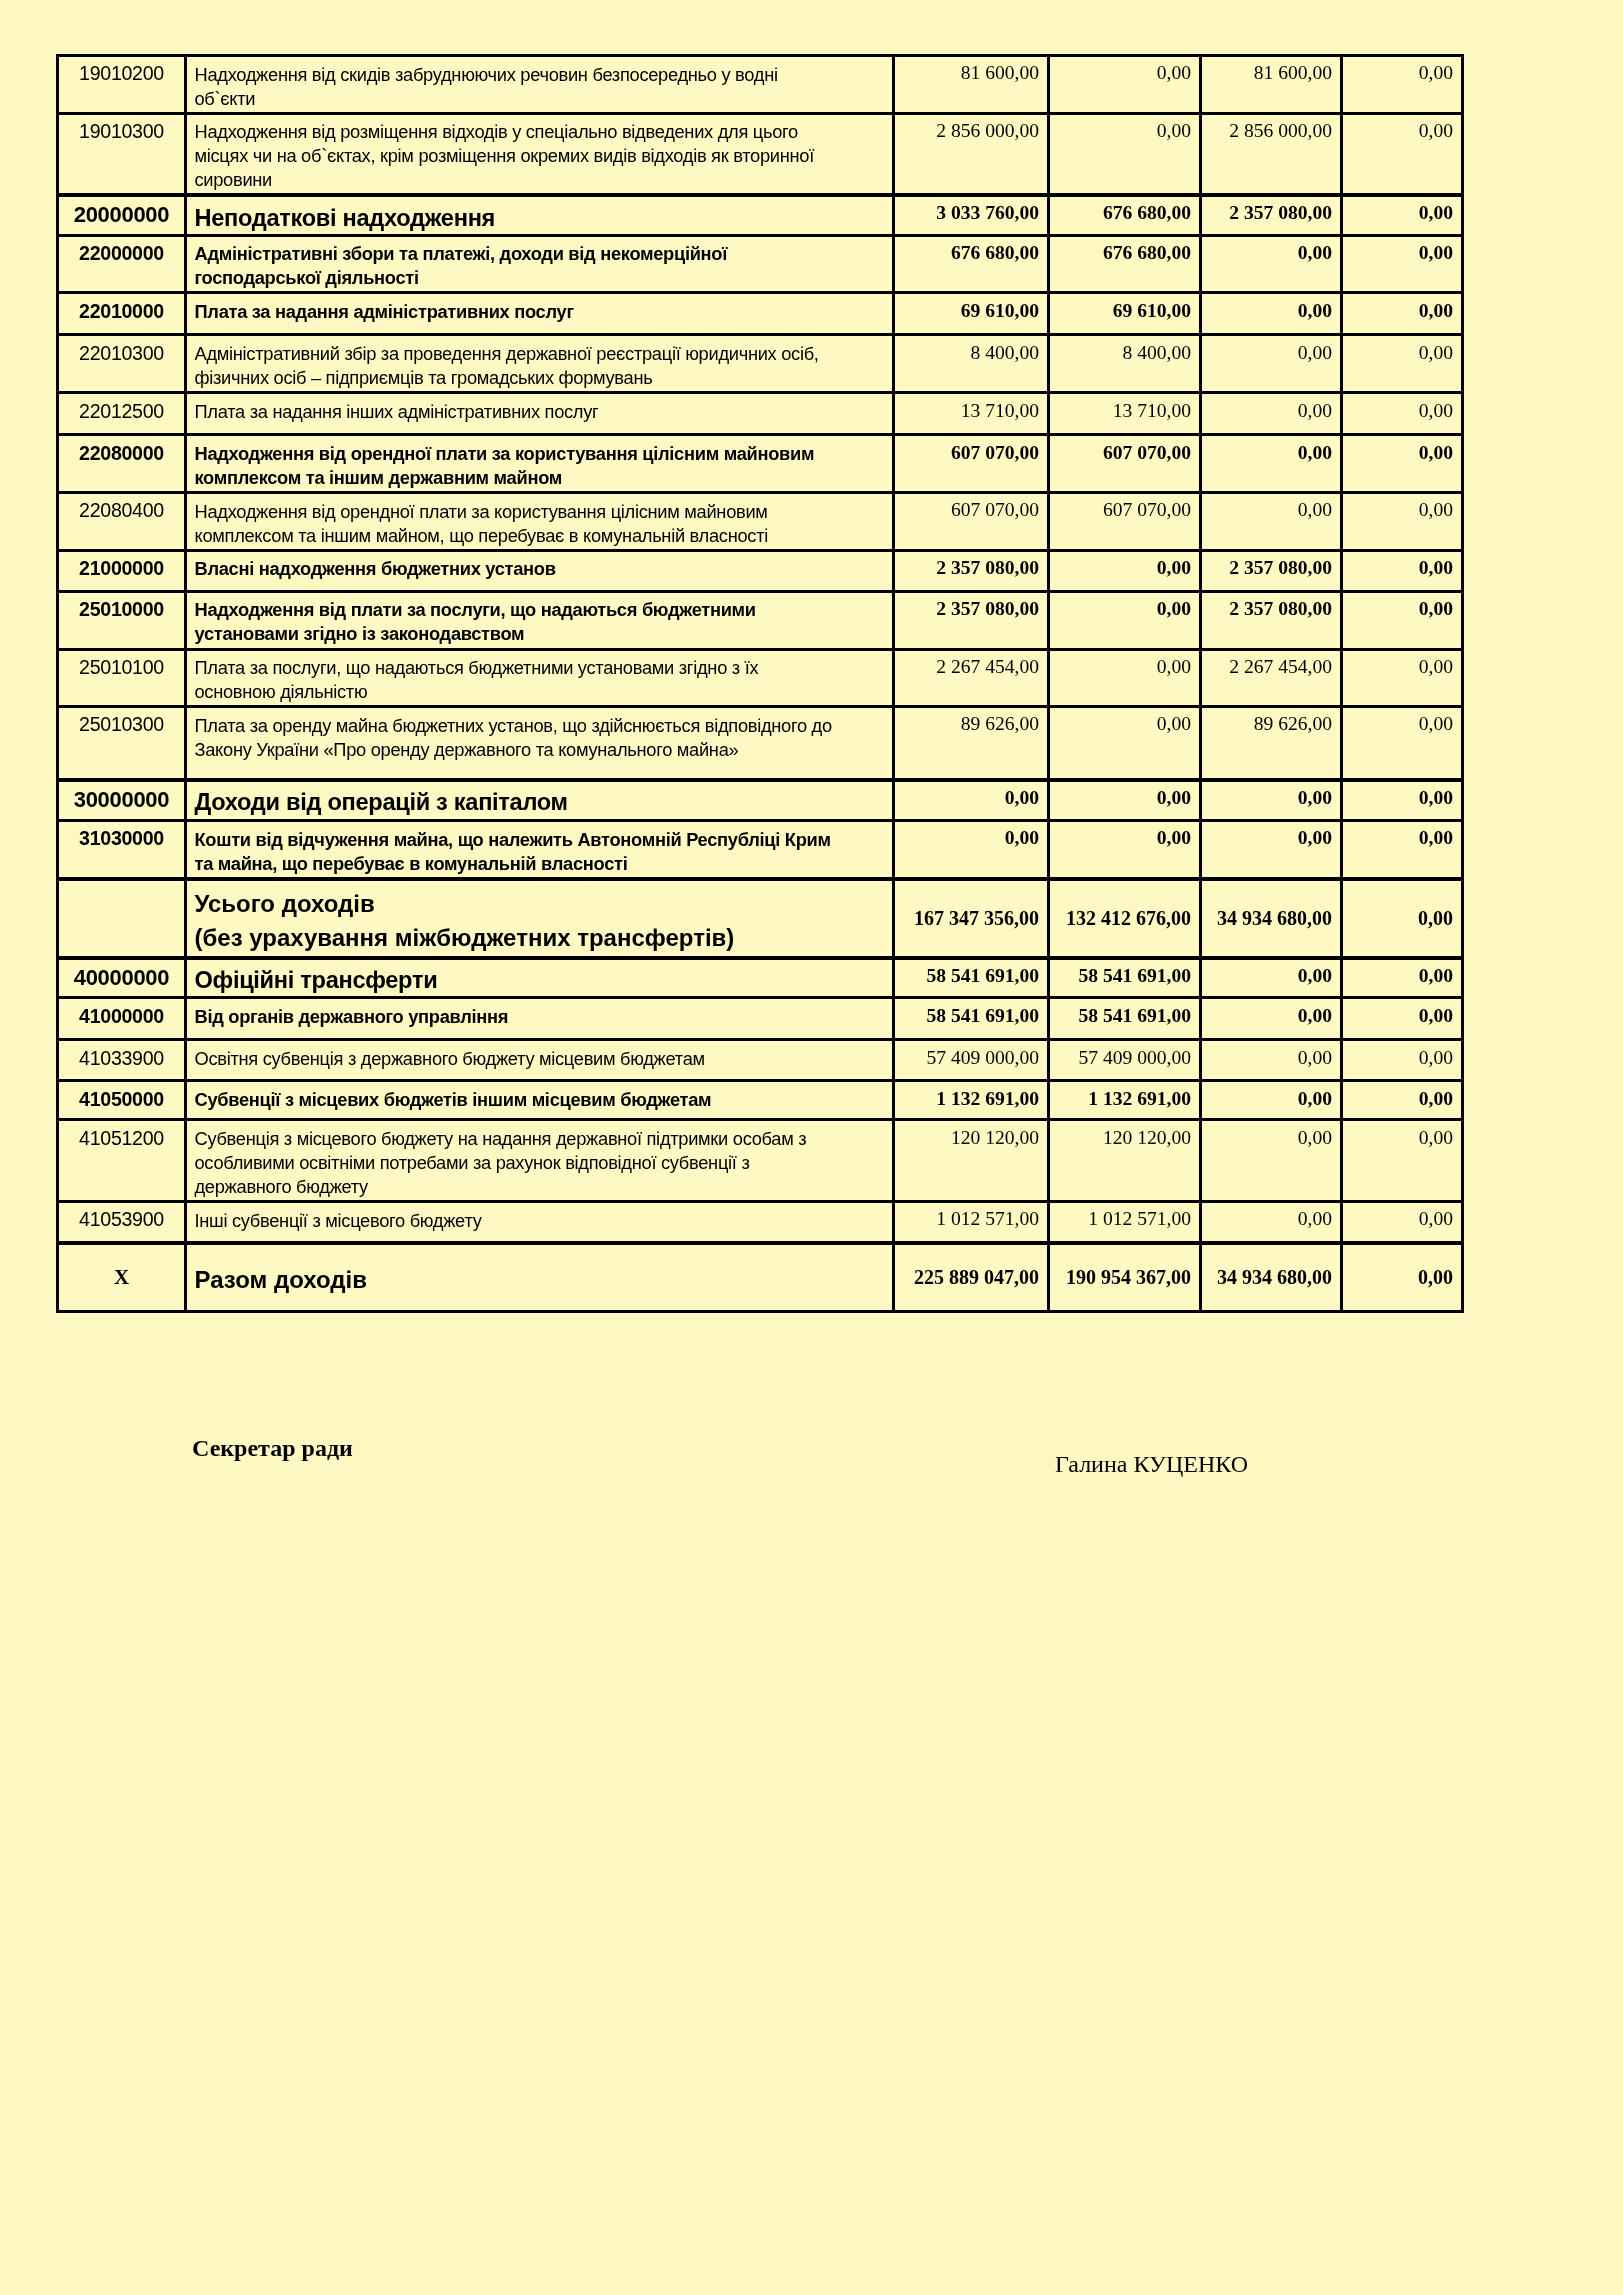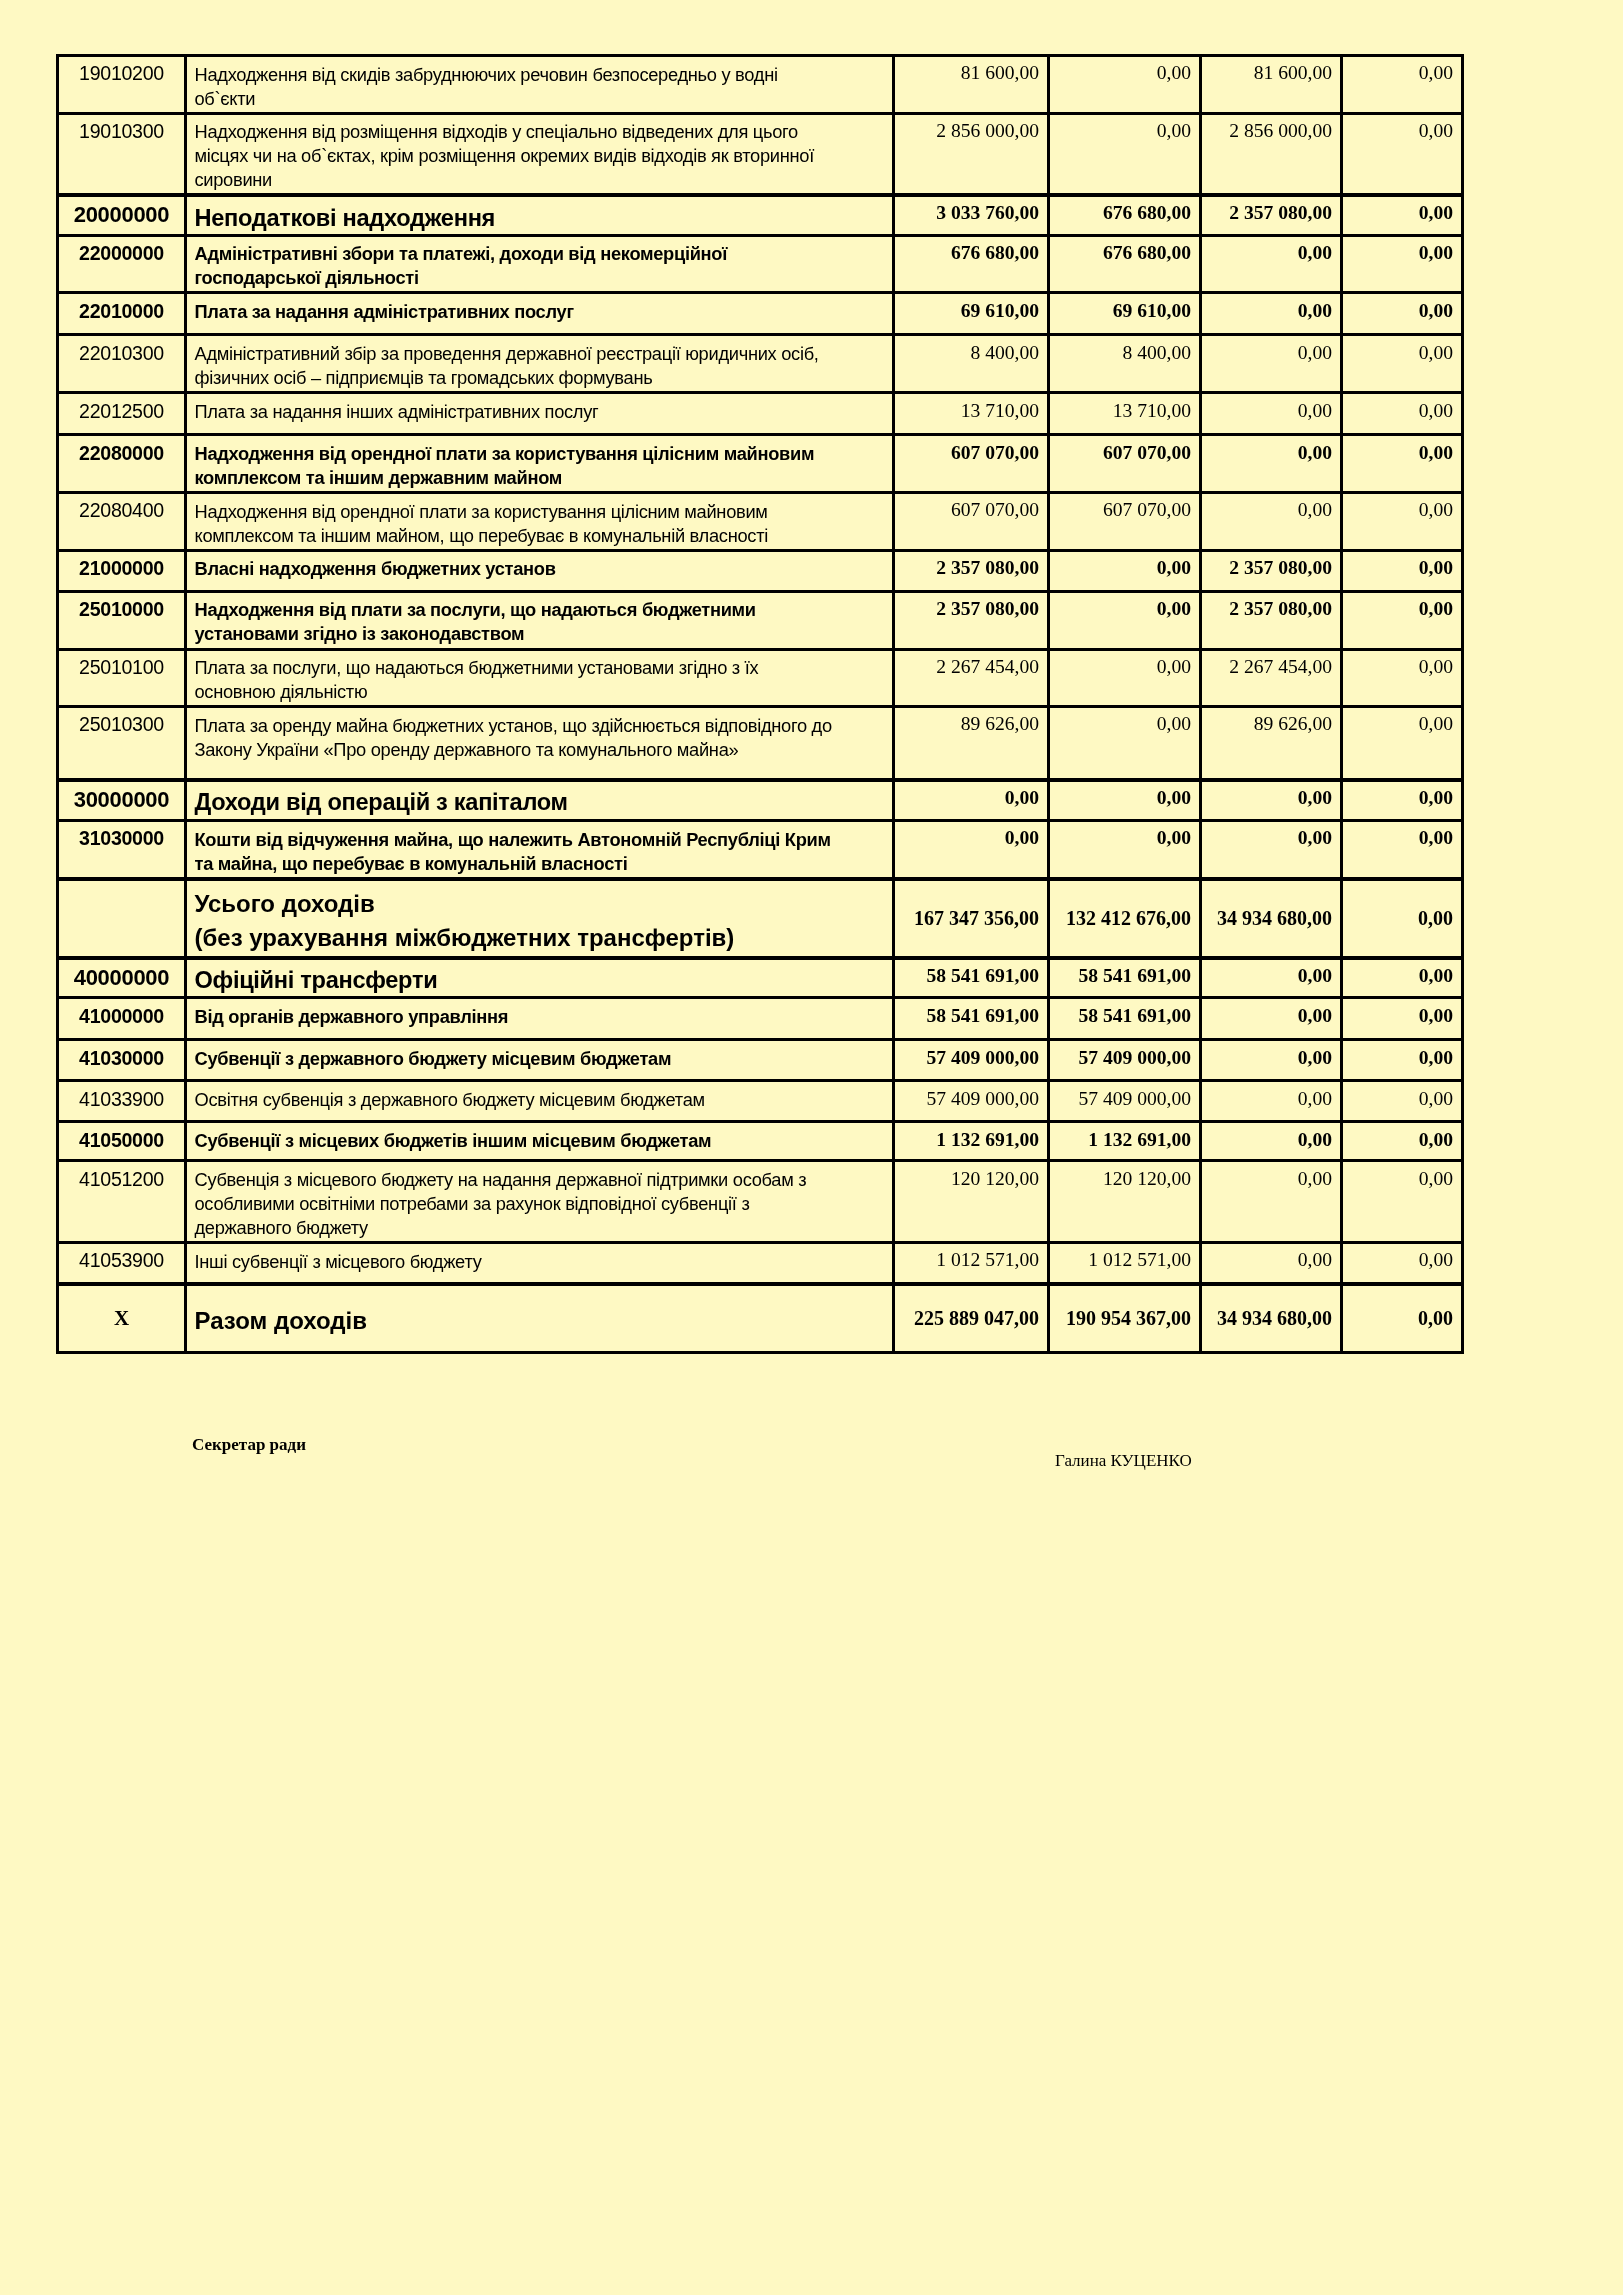--- a/index.html
+++ b/index.html
@@ -75,21 +75,21 @@
   }
   tr.total td.num { font-weight: bold; font-size: 20px; padding-top: 0; }
 
   #signature-row {
     position: absolute;
     left: 0;
     top: 1435px;
     width: 1484px;
     height: 33px;
     font-family: "Liberation Serif", "DejaVu Serif", serif;
-    font-size: 17px;
+    font-size: 24px;
   }
   #signature-role {
     position: absolute;
     left: 192px;
     top: 0;
     font-weight: bold;
   }
   #signature-name {
     position: absolute;
     left: 1055px;
@@ -297,30 +297,20 @@
         <tr class="bold" style="height: 42px;">
           <td class="code">41000000</td>
           <td class="desc">
             <div class="desc-text">Від органів державного управління</div>
           </td>
           <td class="num">58 541 691,00</td>
           <td class="num">58 541 691,00</td>
           <td class="num">0,00</td>
           <td class="num">0,00</td>
         </tr>
-        <tr class="bold" style="height: 41px;">
-          <td class="code">41030000</td>
-          <td class="desc">
-            <div class="desc-text">Субвенції з державного бюджету місцевим бюджетам</div>
-          </td>
-          <td class="num">57 409 000,00</td>
-          <td class="num">57 409 000,00</td>
-          <td class="num">0,00</td>
-          <td class="num">0,00</td>
-        </tr>
         <tr class="regular" style="height: 41px;">
           <td class="code">41033900</td>
           <td class="desc">
             <div class="desc-text">Освітня субвенція з державного бюджету місцевим бюджетам</div>
           </td>
           <td class="num">57 409 000,00</td>
           <td class="num">57 409 000,00</td>
           <td class="num">0,00</td>
           <td class="num">0,00</td>
         </tr>

